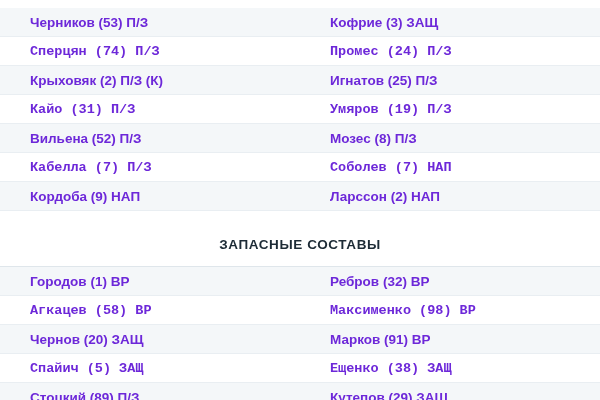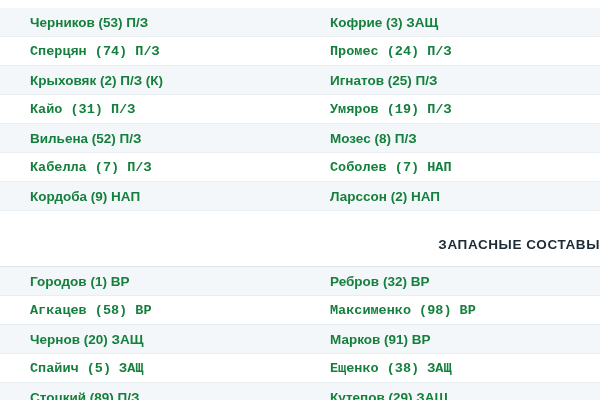--- a/index.html
+++ b/index.html
@@ -30,38 +30,38 @@
   .col-left {
     padding-left: 0;
   }
   .row {
     height: 29px;
     line-height: 29px;
     box-sizing: border-box;
     padding-left: 30px;
     font-size: 13.5px;
     font-weight: bold;
-    color: #15803d;
+    color: #6d28d9;
     white-space: nowrap;
     overflow: hidden;
     border-bottom: 1px solid #e9eef2;
   }
   .row.alt {
     background: #f4f7f9;
   }
   .row.plain {
     background: #ffffff;
     font-family: Liberation Mono, monospace;
   }
   .top-clip {
     height: 8px;
     overflow: hidden;
   }
   .section-title {
-    text-align: right;
+    text-align: center;
     font-size: 13.5px;
     font-weight: bold;
     color: #1d2b36;
     letter-spacing: 0.6px;
     padding: 16px 0 14px 0;
     background: #ffffff;
   }
   .divider {
     height: 1px;
     background: #dfe6eb;

